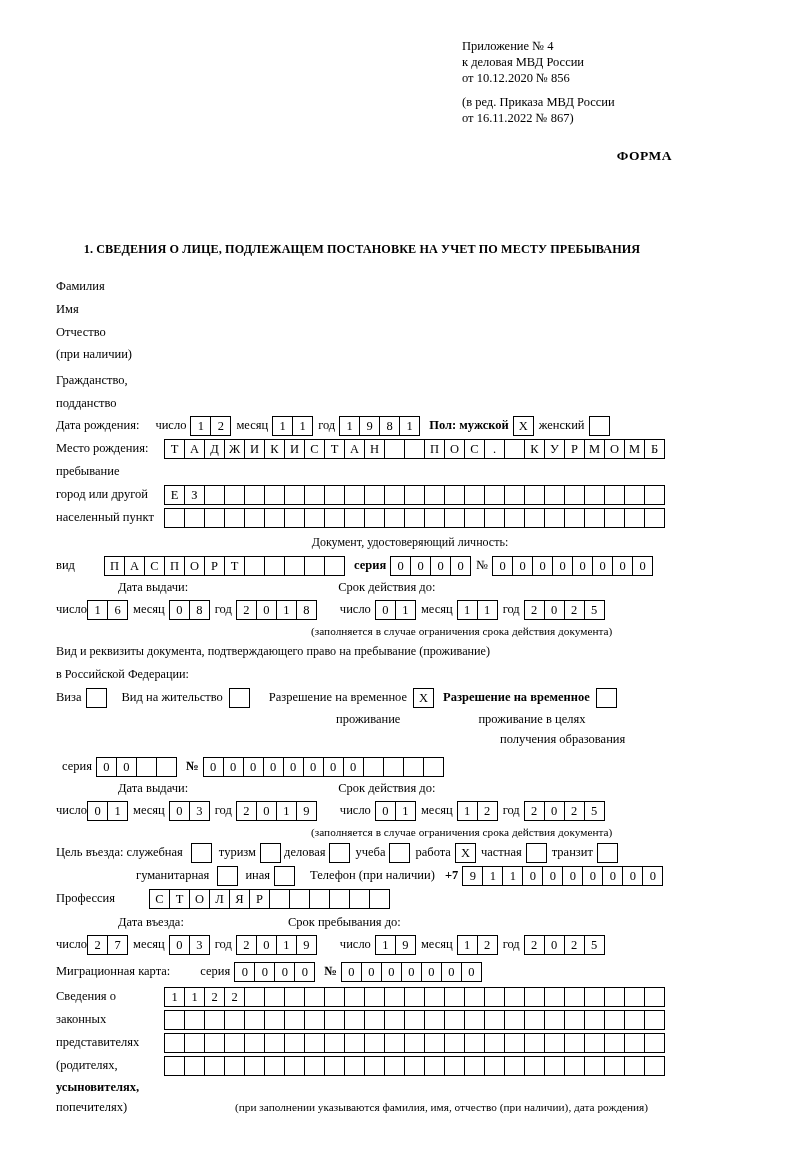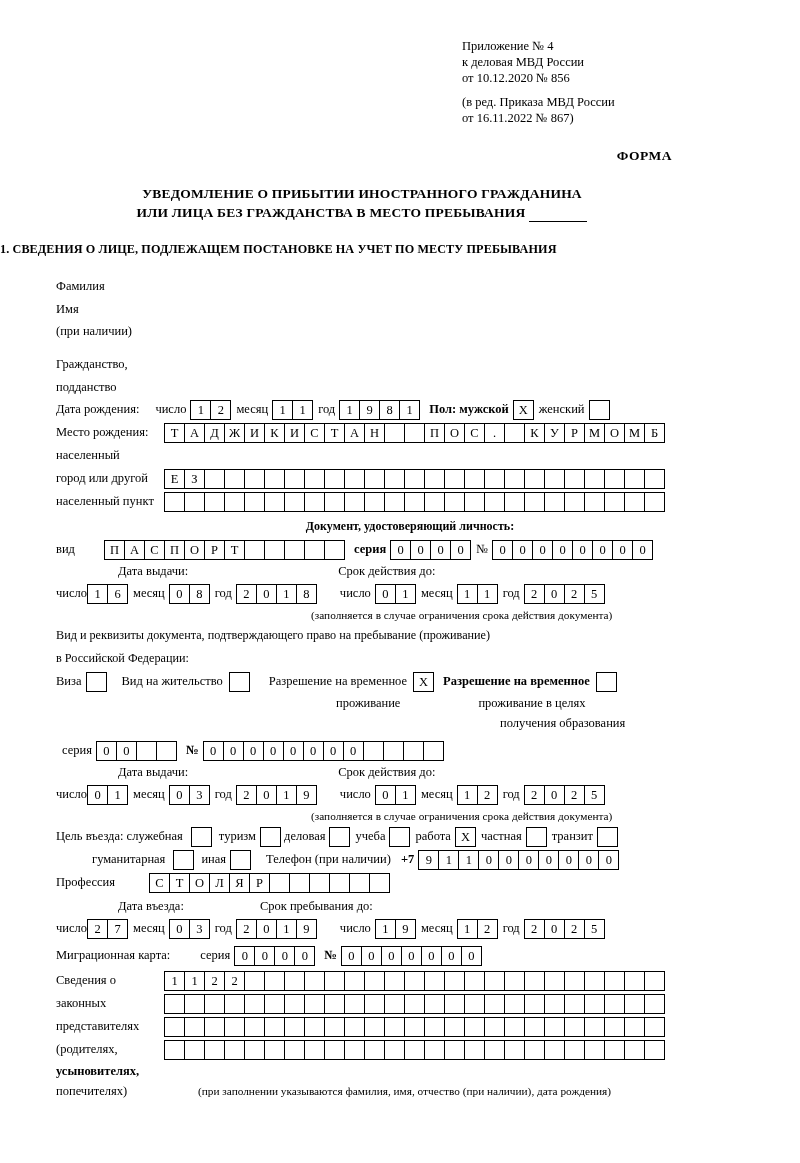--- a/index.html
+++ b/index.html
@@ -46,20 +46,21 @@
     display:inline-block;
     width:58px;
     border-bottom:1px solid #000;
     vertical-align:bottom;
     height:13px;
     margin-left:4px;
   }
   .section1{
     position:absolute;
     top:242px;left:0;right:0;
+    text-align:center;
     font-size:12.2px;
     font-weight:bold;
     letter-spacing:0.1px;
   }
   .body{
     position:absolute;
     top:276px;left:56px;right:20px;
     font-size:12.5px;
   }
   .row{
@@ -84,59 +85,59 @@
   .ml4{margin-left:4px;}
   .ml6{margin-left:6px;}
   .ml8{margin-left:8px;}
   .ml10{margin-left:10px;font-weight:bold;}
   .ml16{margin-left:16px;}
   .ml20{margin-left:20px;}
   .ml24{margin-left:24px;}
   .ml30{margin-left:30px;}
   .note{font-size:11.3px;}
   .sub{font-size:12.2px;}
-  .docheader{font-weight:bold;font-size:12px;text-align:right;}
+  .docheader{font-weight:normal;font-size:12px;text-align:right;}
   .col-left{width:108px;display:inline-block;}
 </style>
 </head>
 <body>
 
 <div class="page">
 
   <div class="hdr">
     <div>Приложение № 4</div>
     <div>к деловая МВД России</div>
     <div>от 10.12.2020 № 856</div>
     <div class="gap"></div>
     <div>(в ред. Приказа МВД России</div>
     <div>от 16.11.2022 № 867)</div>
   </div>
 
   <div class="forma">ФОРМА</div>
 
-  <div class="title">
-    <div>УВЕДОМЛЕНИЕ О ПРИБЫТИИ ИНОСТРАННОГО ГРАЖДАНИНА</div>
-    <div class="line2"><span>ИЛИ ЛИЦА БЕЗ ГРАЖДАНСТВА В МЕСТО ПРЕБЫВАНИЯ</span><span class="blank"></span></div>
-  </div>
 
   <div class="section1">1. СВЕДЕНИЯ О ЛИЦЕ, ПОДЛЕЖАЩЕМ ПОСТАНОВКЕ НА УЧЕТ ПО МЕСТУ ПРЕБЫВАНИЯ</div>
 
   <div class="body">
 
     <div class="row">
       <span class="lbl col-left">Фамилия</span>
       <span class="boxes"></span>
     </div>
 
     <div class="row">
       <span class="lbl col-left">Имя</span>
       <span class="boxes"></span>
     </div>
 
-    <div class="row" style="min-height:18px;margin-bottom:14px;">
+    <div class="row">
+      <span class="lbl col-left">Отчество</span>
+      <span class="boxes"></span>
+    </div>
+    <div class="row" style="min-height:18px;margin-bottom:7px;">
       <span class="lbl col-left">(при наличии)</span>
     </div>
 
     <div class="row">
       <span class="lbl col-left">Гражданство,</span>
       <span class="boxes"></span>
     </div>
     <div class="row" style="min-height:20px;">
       <span class="lbl col-left">подданство</span>
     </div>
@@ -194,21 +195,21 @@
           <span class="cell">К</span>
           <span class="cell">У</span>
           <span class="cell">Р</span>
           <span class="cell">М</span>
           <span class="cell">О</span>
           <span class="cell">М</span>
           <span class="cell">Б</span>
         </span>
     </div>
     <div class="row">
-      <span class="lbl col-left">населенный</span>
+      <span class="lbl col-left">пребывание</span>
     </div>
     <div class="row">
       <span class="lbl col-left">город или другой</span>
       <span class="boxes">
           <span class="cell">Е</span>
           <span class="cell">З</span>
           <span class="cell"></span>
           <span class="cell"></span>
           <span class="cell"></span>
           <span class="cell"></span>
@@ -472,21 +473,21 @@
       <span class="boxes ml4">
           <span class="cell"></span>
         </span>
       <span class="lbl ml6">транзит</span>
       <span class="boxes ml4">
           <span class="cell"></span>
         </span>
     </div>
 
     <div class="row">
-      <span class="lbl" style="margin-left:36px;text-align:center;">гуманитарная</span>
+      <span class="lbl" style="margin-left:80px;text-align:center;">гуманитарная</span>
       <span class="boxes ml8">
           <span class="cell"></span>
         </span>
       <span class="lbl ml8">иная</span>
       <span class="boxes ml4">
           <span class="cell"></span>
         </span>
       <span class="lbl ml16">Телефон (при наличии)</span>
       <span class="lbl ml10">+7</span>
       <span class="boxes ml4">
@@ -516,21 +517,21 @@
           <span class="cell"></span>
           <span class="cell"></span>
           <span class="cell"></span>
           <span class="cell"></span>
           <span class="cell"></span>
         </span>
     </div>
 
     <div class="row" style="min-height:19px;margin-top:4px;">
       <span class="lbl" style="margin-left:62px;">Дата въезда:</span>
-      <span class="lbl" style="margin-left:76px;">Срок пребывания до:</span>
+      <span class="lbl" style="margin-left:104px;">Срок пребывания до:</span>
     </div>
     <div class="row">
       <span class="lbl">число</span>
       <span class="boxes">
           <span class="cell">2</span>
           <span class="cell">7</span>
         </span>
       <span class="lbl ml6">месяц</span>
       <span class="boxes ml4">
           <span class="cell">0</span>
@@ -699,19 +700,19 @@
           <span class="cell"></span>
           <span class="cell"></span>
           <span class="cell"></span>
           <span class="cell"></span>
           <span class="cell"></span>
         </span>
     </div>
     <div class="row" style="min-height:18px;font-weight:bold;">
       <span class="lbl col-left">усыновителях,</span>
     </div>
-    <div class="row" style="min-height:18px;">
+    <div class="row" style="min-height:18px;gap:37px;">
       <span class="lbl col-left">попечителях)</span>
       <span class="note" style="margin-left:34px;text-align:center;">(при заполнении указываются фамилия, имя, отчество (при наличии), дата рождения)</span>
     </div>
 
   </div>
 </div>
 
 </body></html>

